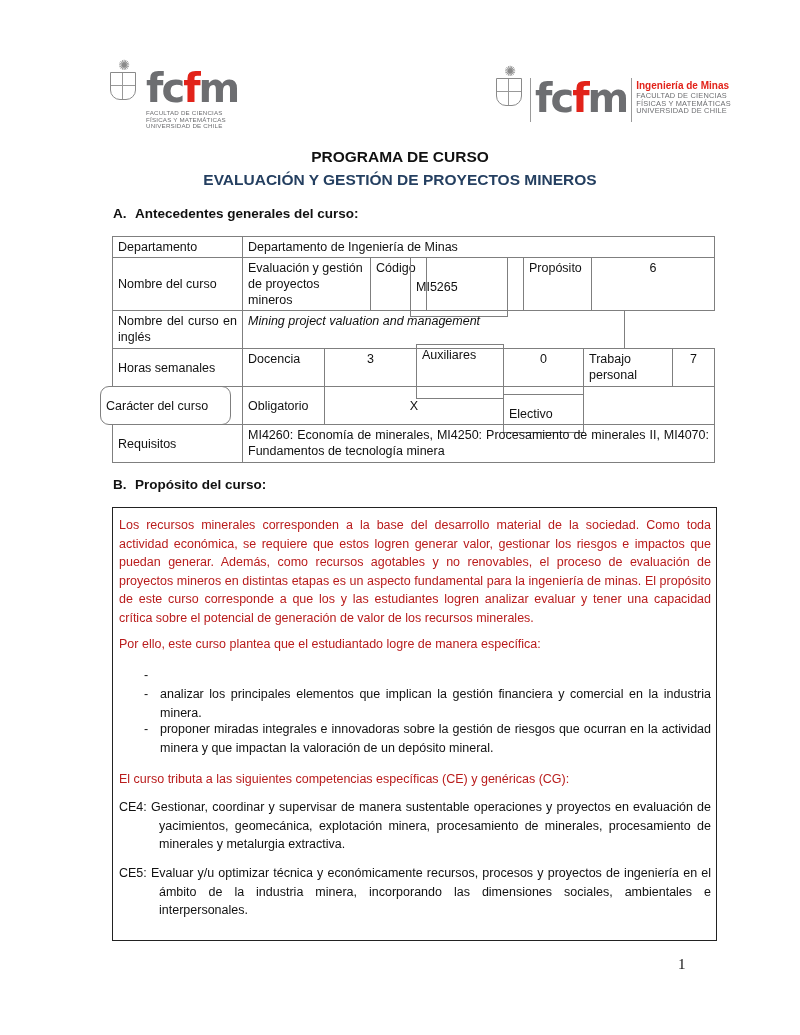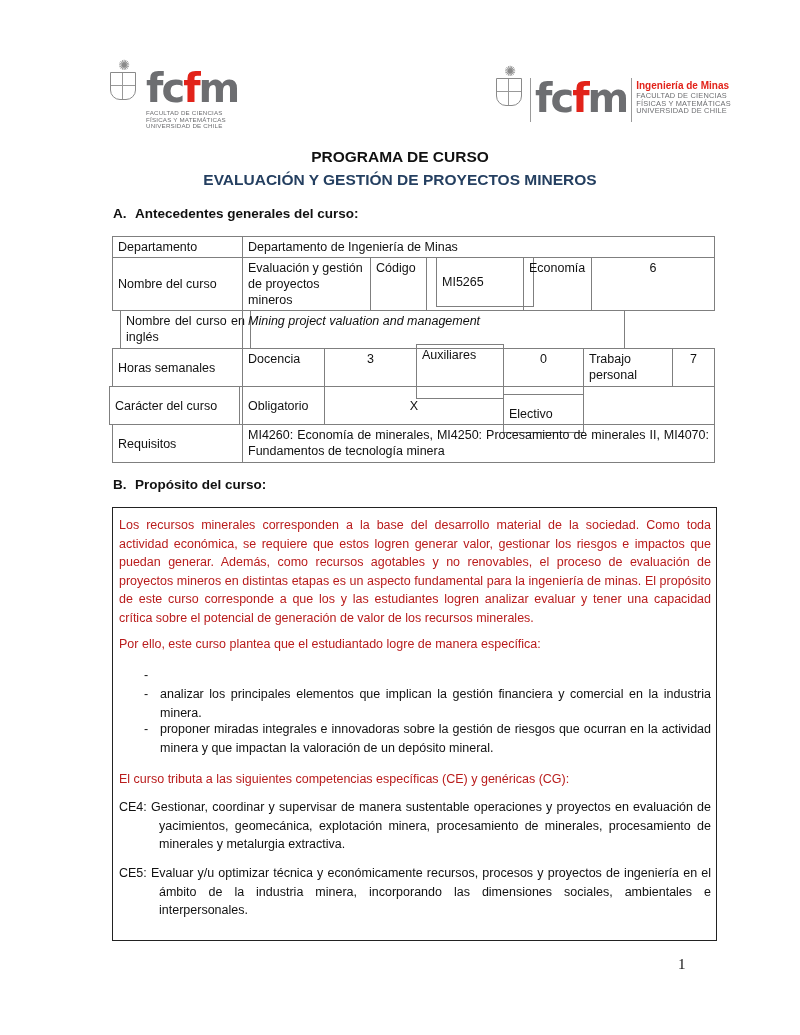--- a/index.html
+++ b/index.html
@@ -98,36 +98,36 @@
 </div>
 
 <div>
 
   <div class="cell" style="left:112px; top:236px; width:131px; height:22px;">Departamento</div>
   <div class="cell" style="left:242px; top:236px; width:473px; height:22px;">Departamento de Ingeniería de Minas</div>
 
   <div class="cell vmid" style="left:112px; top:257px; width:131px; height:54px;">Nombre del curso</div>
   <div class="cell" style="left:242px; top:257px; width:129px; height:54px;">Evaluación y gestión de proyectos mineros</div>
   <div class="cell" style="left:370px; top:257px; width:57px; height:54px;">Código</div>
-  <div class="cell vmid" style="left:436px; top:257px; width:98px; height:50px;">MI5265</div>
-  <div class="cell" style="left:523px; top:257px; width:69px; height:54px;">Economía</div>
+  <div class="cell vmid" style="left:410px; top:257px; width:98px; height:60px;">MI5265</div>
+  <div class="cell" style="left:523px; top:257px; width:69px; height:54px;">Propósito</div>
   <div class="cell center" style="left:591px; top:257px; width:124px; height:54px;">6</div>
 
-  <div class="cell justify" style="left:112px; top:310px; width:131px; height:39px;margin-left:8px;">Nombre del curso en inglés</div>
+  <div class="cell justify" style="left:112px; top:310px; width:131px; height:39px;">Nombre del curso en inglés</div>
   <div class="cell italic" style="left:242px; top:310px; width:383px; height:39px;">Mining project valuation and management</div>
 
   <div class="cell vmid" style="left:112px; top:348px; width:131px; height:39px;">Horas semanales</div>
   <div class="cell" style="left:242px; top:348px; width:83px; height:39px;">Docencia</div>
   <div class="cell center" style="left:324px; top:348px; width:93px; height:39px;">3</div>
   <div class="cell" style="left:416px; top:344px; width:88px; height:55px;">Auxiliares</div>
   <div class="cell center" style="left:503px; top:348px; width:81px; height:39px;">0</div>
   <div class="cell" style="left:583px; top:348px; width:90px; height:39px; padding-right:28px;">Trabajo personal</div>
   <div class="cell center" style="left:672px; top:348px; width:43px; height:39px;">7</div>
 
-  <div class="cell vmid" style="left:109px; top:386px; width:131px; height:39px;">Carácter del curso</div>
+  <div class="cell vmid" style="left:100px; top:386px; width:131px; height:39px;border-radius:9px;">Carácter del curso</div>
   <div class="cell vmid" style="left:242px; top:386px; width:83px; height:39px;">Obligatorio</div>
   <div class="cell vmid center" style="left:324px; top:386px; width:180px; height:39px;">X</div>
   <div class="cell vmid" style="left:503px; top:394px; width:81px; height:39px;">Electivo</div>
   <div class="cell vmid" style="left:583px; top:386px; width:132px; height:39px;"></div>
 
   <div class="cell vmid" style="left:112px; top:424px; width:131px; height:39px;">Requisitos</div>
   <div class="cell justify" style="left:242px; top:424px; width:473px; height:39px;">MI4260: Economía de minerales, MI4250: Procesamiento de minerales II, MI4070: Fundamentos de tecnología minera</div>
 </div>
 
 <div class="section-h" style="left:113px; top:477px;">

